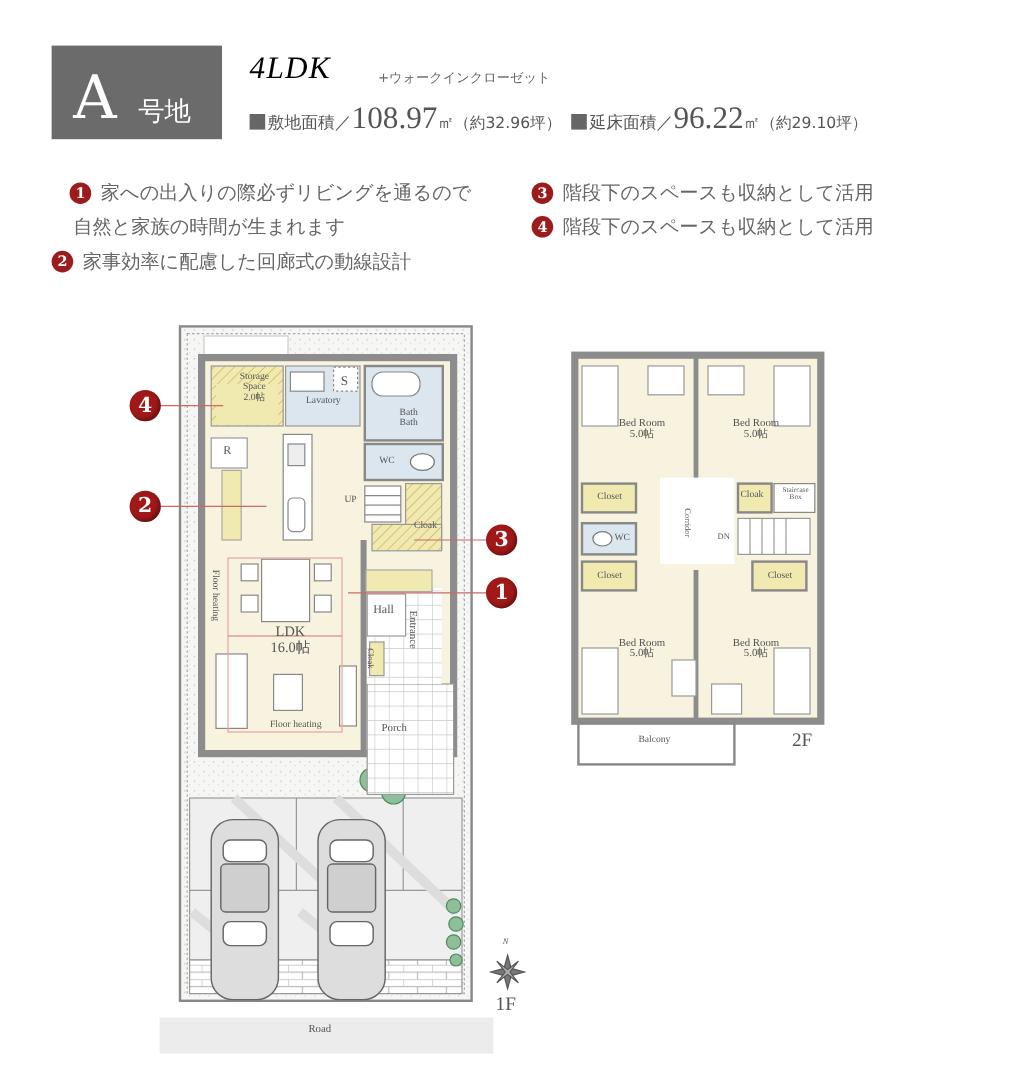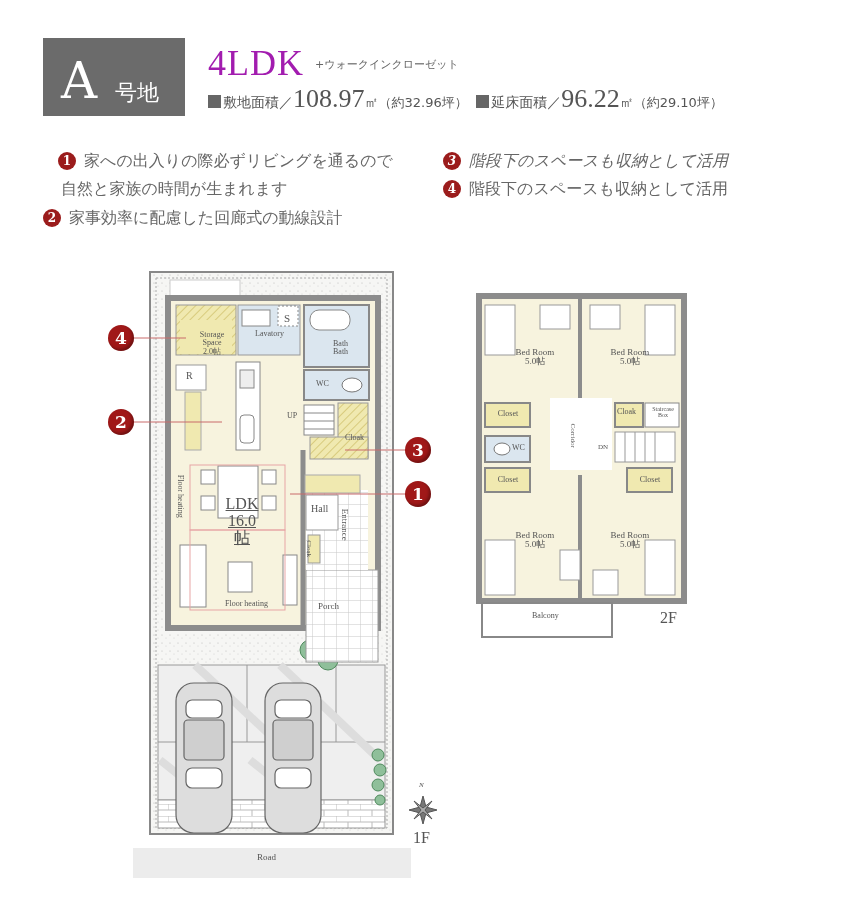--- a/index.html
+++ b/index.html
@@ -1,21 +1,21 @@
 <!DOCTYPE html>
 <html><head>
 <meta charset="utf-8">
 <style>
   html, body { margin: 0; padding: 0; }
   body { width: 841px; height: 900px; background: #ffffff; position: relative; overflow: hidden; font-family: "DejaVu Serif", serif; color: #555; }
   .abs { position: absolute; }
   .badge { left: 43px; top: 38px; width: 142px; height: 78px; background: #6b6b6b; color: #fff; display: flex; align-items: flex-end; padding-left: 18px; box-sizing: border-box; padding-bottom: 10px; }
   .badge .big { font-family: "DejaVu Serif", serif; font-size: 50px; line-height: 50px; font-weight: normal; }
   .badge .small { font-family: Liberation Serif, serif; font-size: 22px; margin-left: 18px; line-height: 26px; }
-  .layout-type { left: 208px; top: 42px; font-size: 36px; color: #a21caf; font-family: "Liberation Serif", serif; letter-spacing: 1px; }
+  .layout-type { left: 208px; top: 42px; font-size: 26px; color: #000000; font-family: "Liberation Serif", serif; letter-spacing: 1px; font-style: italic; }
   .layout-extra { left: 315px; top: 57px; font-size: 11px; color: #666; font-family: "DejaVu Sans", sans-serif; }
   .areas { left: 208px; top: 84px; font-size: 14px; color: #555; white-space: nowrap; font-family: "DejaVu Sans", sans-serif; }
   .areas .num { font-family: "Liberation Serif", serif; font-size: 26px; color: #555; }
   .areas .sq { display: inline-block; width: 13px; height: 13px; background: #666; vertical-align: -1px; margin-right: 2px; }
   .areas .sub { font-size: 13px; }
   .points { font-family: "DejaVu Sans", sans-serif; font-size: 16px; color: #666; }
   .point { position: absolute; white-space: nowrap; line-height: 22px; }
   .mk { display: inline-block; width: 18px; height: 18px; border-radius: 50%; background: #9b1c1c; color: #fff; font-size: 12px; line-height: 18px; text-align: center; font-weight: bold; margin-right: 8px; vertical-align: 1px; font-family: "DejaVu Serif", serif; }
   .callout { position: absolute; width: 26px; height: 26px; border-radius: 50%; background: #a01818; color: #fff; font-size: 17px; line-height: 26px; text-align: center; font-weight: bold; font-family: "DejaVu Serif", serif; box-shadow: inset -2px -2px 3px rgba(0,0,0,0.3); }
   .label { position: absolute; font-family: "Liberation Serif", serif; color: #555; text-align: center; line-height: 1.05; }
@@ -37,21 +37,21 @@
 <div class="points">
   <div class="point" style="left:58px; top:150px;">
     <span class="mk">1</span><span>家への出入りの際必ずリビングを通るので</span>
   </div>
   <div class="point" style="left:61px; top:178px;">
     <span>自然と家族の時間が生まれます</span>
   </div>
   <div class="point" style="left:43px; top:207px;">
     <span class="mk">2</span><span>家事効率に配慮した回廊式の動線設計</span>
   </div>
-  <div class="point" style="left:443px; top:150px;font-style:italic;">
+  <div class="point" style="left:443px; top:150px;">
     <span class="mk">3</span><span>階段下のスペースも収納として活用</span>
   </div>
   <div class="point" style="left:443px; top:178px;">
     <span class="mk">4</span><span>階段下のスペースも収納として活用</span>
   </div>
 </div>
 
 <svg class="abs" style="left:0;top:0" width="841" height="900">
   <defs>
     <pattern id="hatch" width="6" height="6" patternUnits="userSpaceOnUse" patternTransform="rotate(45)">
@@ -212,39 +212,39 @@
 
     <rect x="540" y="305" width="30" height="24" fill="#fff" stroke="#999"></rect>
     <rect x="590" y="305" width="30" height="24" fill="#fff" stroke="#999"></rect>
     <rect x="560" y="550" width="20" height="30" fill="#fff" stroke="#999"></rect>
     <rect x="593" y="570" width="25" height="25" fill="#fff" stroke="#999"></rect>
 
     <rect x="482" y="603" width="130" height="34" fill="#fff" stroke="#888" stroke-width="2"></rect>
   </g>
 </svg>
 
-<div class="label" style="left:178px; top:331px; font-size:8px; width:68px;">
+<div class="label" style="left:178px; top:310px; font-size:8px; width:68px;">
   <div>Storage</div>
     <div>Space</div>
     <div>2.0帖</div>
 </div>
 <div class="label" style="left:284px; top:313px; font-size:11px;">S</div>
 <div class="label" style="left:255px; top:330px; font-size:8px;">Lavatory</div>
 <div class="label" style="left:333px; top:340px; font-size:8px;text-align:center;">
   <div>Bath</div>
     <div>Bath</div>
 </div>
 <div class="label" style="left:316px; top:380px; font-size:8px;">WC</div>
 <div class="label" style="left:186px; top:371px; font-size:10px;">R</div>
 <div class="label" style="left:287px; top:412px; font-size:8px;">UP</div>
 <div class="label" style="left:345px; top:434px; font-size:8px;">Cloak</div>
 <div class="label" style="left:311px; top:504px; font-size:10px;">Hall</div>
 <div class="label" style="left:328px; top:520px; font-size:9px; transform:rotate(90deg);">Entrance</div>
 <div class="label" style="left:300px; top:545px; font-size:7px; transform:rotate(90deg);">Cloak</div>
-<div class="label" style="left:222px; top:496px; font-size:16px; width:40px;text-decoration:underline;">
+<div class="label" style="left:222px; top:520px; font-size:12px; width:40px;">
   <div>LDK</div>
     <div>16.0帖</div>
 </div>
 <div class="label" style="left:158px; top:492px; font-size:8px; transform:rotate(90deg);">Floor heating</div>
 <div class="label" style="left:225px; top:600px; font-size:8px;">Floor heating</div>
 <div class="label" style="left:318px; top:602px; font-size:9px;">Porch</div>
 <div class="label" style="left:257px; top:853px; font-size:9px;">Road</div>
 <div class="label" style="left:419px; top:782px; font-size:7px; font-style:italic;">N</div>
 <div class="label" style="left:413px; top:830px; font-size:16px;">1F</div>
 

